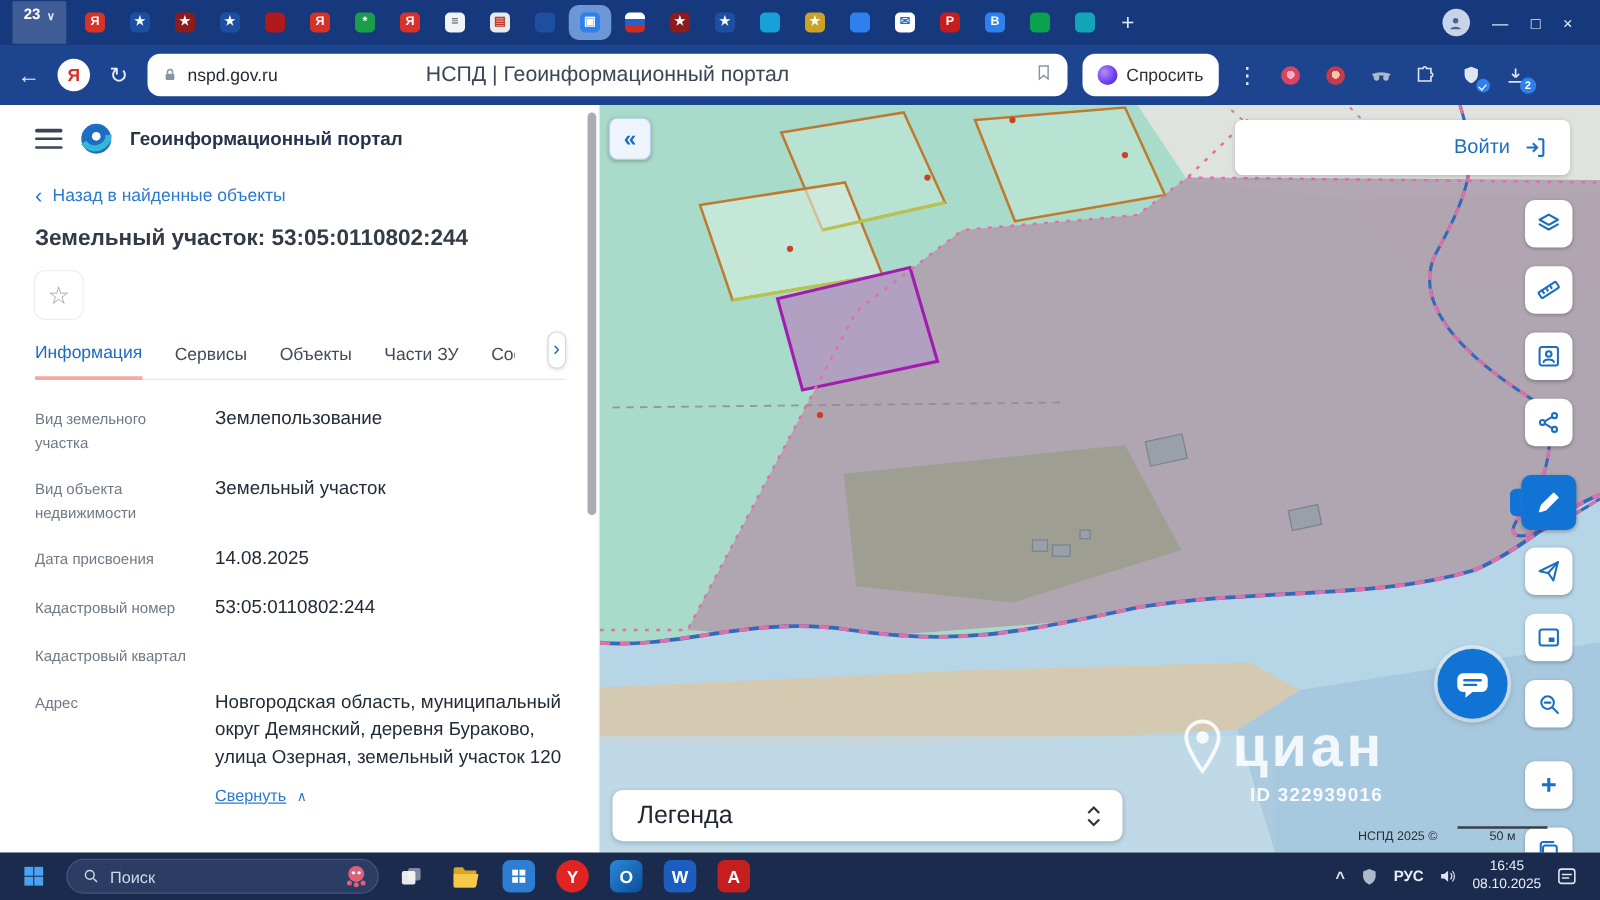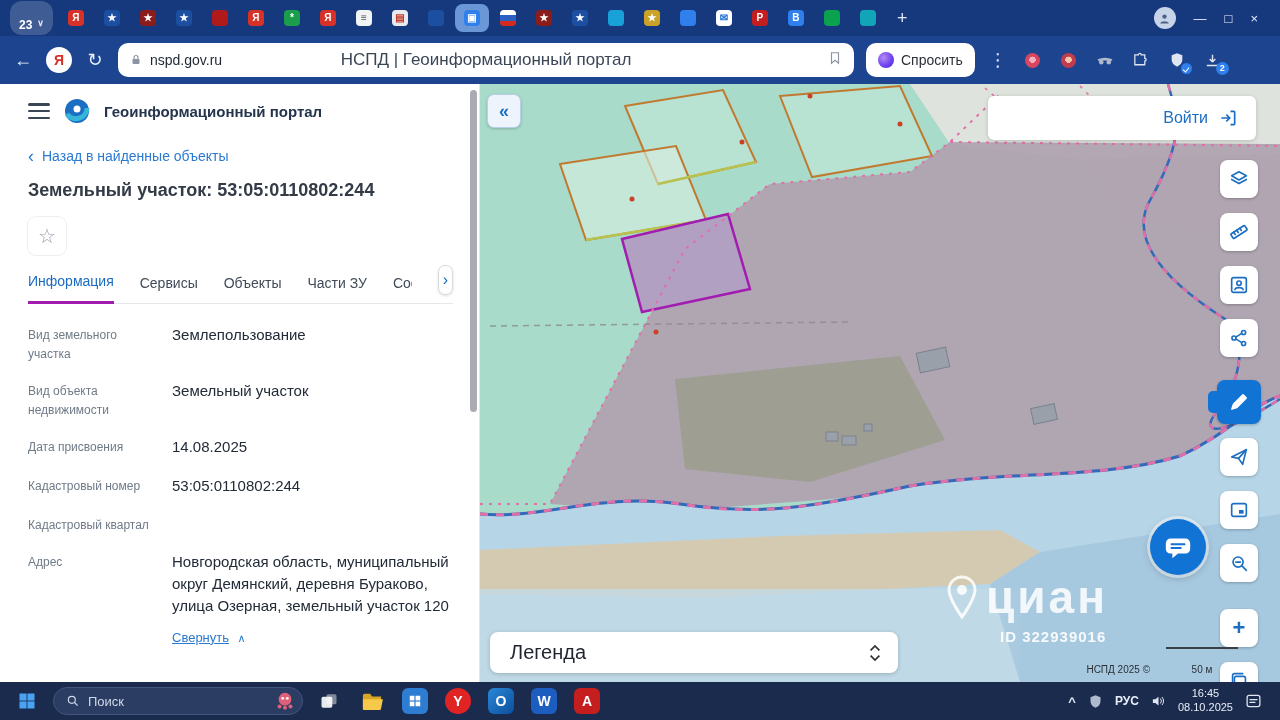--- a/index.html
+++ b/index.html
@@ -1,21 +1,21 @@
 <!DOCTYPE html>
 <html><head>
 <meta charset="utf-8">
 <style>
   *{box-sizing:border-box;margin:0;padding:0}
   html,body{width:1280px;height:720px;overflow:hidden}
   body{font-family:"Liberation Sans",sans-serif;background:#fff;position:relative}
 
   
   .tabbar{height:36px;background:#16397e;display:flex;align-items:center;padding:0 10px;gap:6px}
-  .tab-counter{height:26px;border-radius:12px;background:rgba(255,255,255,.18);display:flex;align-items:flex-start;gap:5px;padding:17px 9px;color:#fff;font-size:12px;font-weight:bold}
+  .tab-counter{height:26px;border-radius:0;background:rgba(255,255,255,.18);display:flex;align-items:flex-end;gap:5px;padding:17px 9px;color:#fff;font-size:12px;font-weight:bold}
   .tab-counter .chev{font-size:9px;opacity:.85}
   .tabstrip{display:flex;align-items:center;gap:2px;overflow:hidden}
   .tab{width:34px;height:28px;border-radius:8px;display:flex;align-items:center;justify-content:center;flex:0 0 auto}
   .tab-active{background:#6b97d6}
   .fav{width:16px;height:16px;border-radius:4px;color:#fff;font-size:10px;font-weight:bold;line-height:16px;text-align:center;overflow:hidden}
   .newtab{color:#dfe8fa;font-size:18px;padding:0 6px}
   .winctl{margin-left:auto;display:flex;align-items:center;gap:18px;padding-right:12px;color:#e8eefc;font-size:13px}
   .avatar{width:22px;height:22px;border-radius:50%;background:#c7d3e8;display:flex;align-items:center;justify-content:center}
 
   .addressbar{height:48px;background:#1d448f;display:flex;align-items:center;padding:0 12px;gap:12px}
@@ -39,21 +39,21 @@
   .panel-head{display:flex;align-items:center;gap:14px}
   .burger{width:22px;height:16px;display:flex;flex-direction:column;justify-content:space-between}
   .burger i{display:block;height:2.5px;background:#3b4654;border-radius:2px}
   .portal-title{font-size:15px;font-weight:bold;color:#24344d}
   .back-link{margin-top:24px;color:#2b7ad0;font-size:14px;display:flex;align-items:center;gap:8px}
   .back-link .bc{font-size:18px;line-height:14px}
   .obj-heading{margin-top:16px;font-size:18px;font-weight:bold;color:#333b47}
   .star-btn{margin-top:16px;width:38px;height:38px;border-radius:8px;display:flex;align-items:center;justify-content:center;box-shadow:0 0 0 1px #edf0f3;color:#98a1ab;font-size:20px}
   .tabs{margin-top:18px;display:flex;align-items:flex-end;border-bottom:1px solid #e4e7ec;position:relative}
   .ptab{font-size:14px;color:#414b58;padding:0 0 12px;margin-right:26px;white-space:nowrap}
-  .ptab-active{color:#1a6bc0;border-bottom:3px solid #a21caf;margin-bottom:-1px}
+  .ptab-active{color:#1a6bc0;border-bottom:3px solid #fca5a5;margin-bottom:-1px}
   .ptab-cut{max-width:46px;overflow:hidden}
   .tab-arrow{margin-left:auto;width:30px;height:30px;border:1px solid #d7dbe0;border-radius:7px;background:#fff;color:#1a6bc0;font-size:16px;display:flex;align-items:center;justify-content:center;transform:translateY(-8px);box-shadow:0 1px 3px rgba(0,0,0,.12)}
   .fields{margin-top:20px}
   .frow{display:flex;margin-bottom:17px}
   .flabel{width:144px;font-size:12px;color:#6f7a87;line-height:1.55;padding-top:2px;padding-right:10px}
   .fvalue{flex:1;font-size:15px;color:#222b38;line-height:1.45}
   .collapse-row{margin-left:144px;margin-top:-6px}
   .collapse-link{color:#2b7ad0;font-size:13px;text-decoration:underline}
   .collapse-caret{color:#2b7ad0;font-size:11px;margin-left:4px;text-decoration:none;display:inline-block}
   .panel-scrollbar{position:absolute;right:2px;top:2px;width:7px;height:594px}
@@ -70,21 +70,21 @@
   .tool-active{width:44px;height:44px;background:#1173d4;margin:8px 0 14px}
   .tool-active:before{content:"";position:absolute;left:-9px;top:11px;width:9px;height:22px;background:#1173d4;border-radius:5px 0 0 5px}
   .tool-plus{color:#1b6ec2;font-size:22px;font-weight:bold;margin-top:12px}
   .chat-btn{position:absolute;right:74px;top:435px;width:56px;height:56px;border-radius:50%;background:#1173d4;display:flex;align-items:center;justify-content:center;box-shadow:0 0 0 3px rgba(255,255,255,.5),0 2px 8px rgba(0,0,0,.3)}
   .legendbar{position:absolute;left:10px;top:548px;width:408px;height:41px;background:#fff;border-radius:8px;box-shadow:0 1px 4px rgba(0,0,0,.2);display:flex;align-items:center;justify-content:space-between;padding:0 16px 0 20px}
   .legend-label{font-size:20px;color:#1f2430}
   .watermark{position:absolute;left:466px;top:486px;display:flex;align-items:center;gap:8px;color:rgba(255,255,255,.85)}
   .watermark-text{font-size:46px;font-weight:bold;letter-spacing:3px}
   .watermark-id{position:absolute;left:520px;top:544px;font-size:15px;font-weight:bold;letter-spacing:1px;color:rgba(255,255,255,.9)}
   .attrib{position:absolute;right:130px;bottom:7px;font-size:10px;color:#2a2f36}
-  .scalebar{position:absolute;right:42px;bottom:7px;width:72px;font-size:10px;color:#2a2f36;text-align:center;border-top:2px solid #3a3f46;padding-top:15px}
+  .scalebar{position:absolute;right:42px;bottom:7px;width:72px;font-size:10px;color:#2a2f36;text-align:center;border-top:2px solid #3a3f46;padding-top:1px}
 
   
   .taskbar{position:absolute;left:0;bottom:0;width:1280px;height:38px;background:#1b2b4d;display:flex;align-items:center;padding:0 10px;gap:9px}
   .tb-btn{width:34px;height:30px;display:flex;align-items:center;justify-content:center;border-radius:5px}
   .searchpill{width:250px;height:28px;border-radius:14px;background:#2c3d63;border:1px solid #42557f;display:flex;align-items:center;gap:8px;padding:0 6px 0 12px;color:#cfd8ea;font-size:13px}
   .searchpill .octo{margin-left:auto}
   .appico{width:26px;height:26px;border-radius:6px;display:flex;align-items:center;justify-content:center;color:#fff;font-weight:bold;font-size:14px}
   .app-yandex{background:#e02424;border-radius:50%}
   .app-outlook{background:linear-gradient(135deg,#2b88d8,#0a4f9c)}
   .app-word{background:#1d5dbf}

